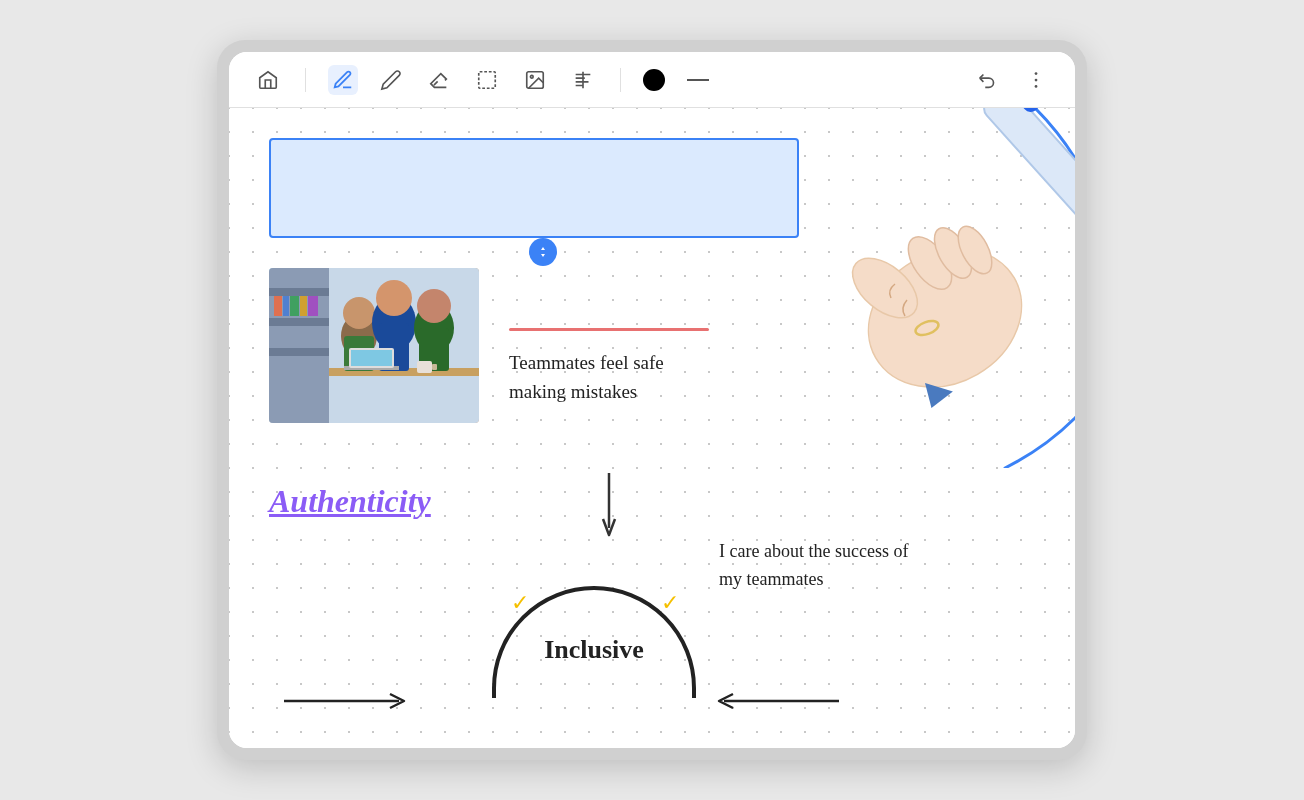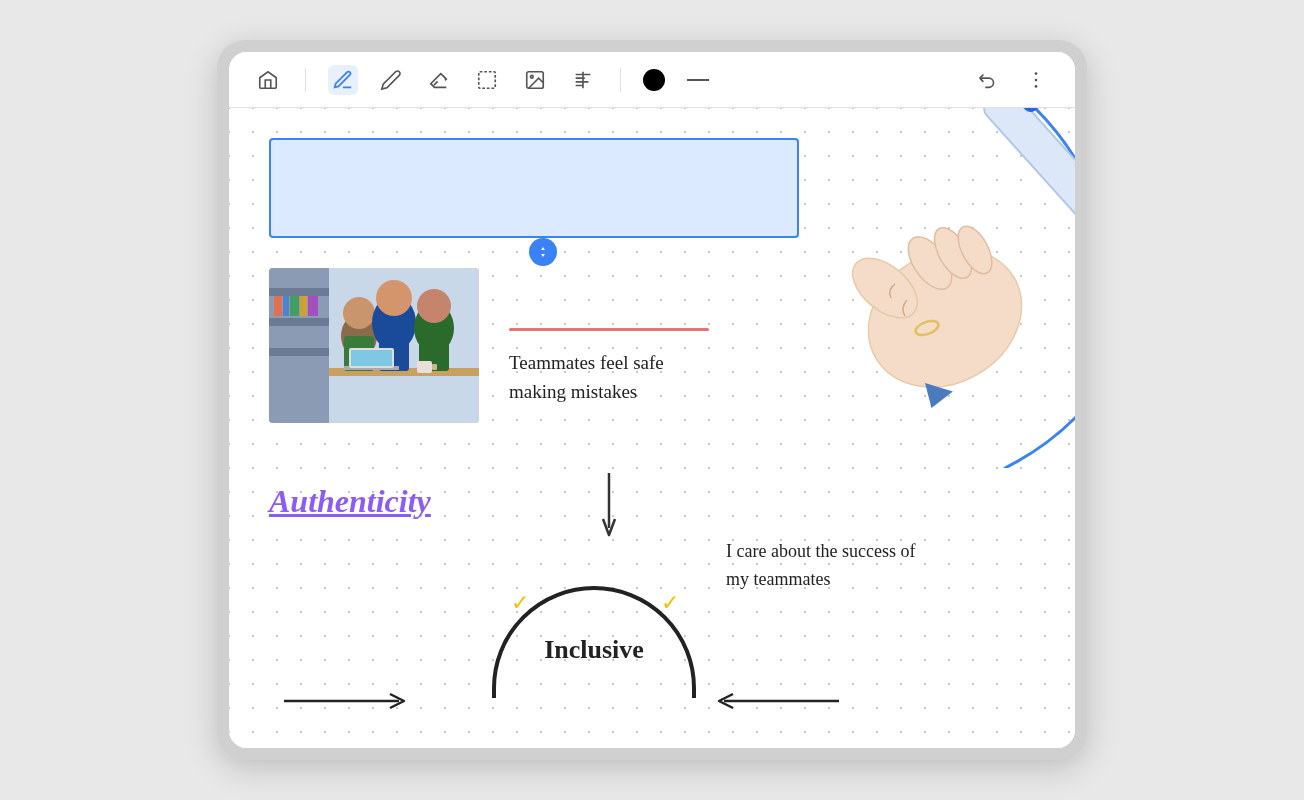--- a/index.html
+++ b/index.html
@@ -203,21 +203,20 @@
     
     .i-care-text {
       position: absolute;
       top: 430px;
       left: 490px;
       font-family: 'Georgia', serif;
       font-size: 18px;
       color: #222;
       line-height: 1.55;
       width: 190px;
-      margin-left: 7px;
     }
 
     
     .stylus-overlay {
       position: absolute;
       top: -20px;
       right: -60px;
       width: 380px;
       height: 380px;
       pointer-events: none;

